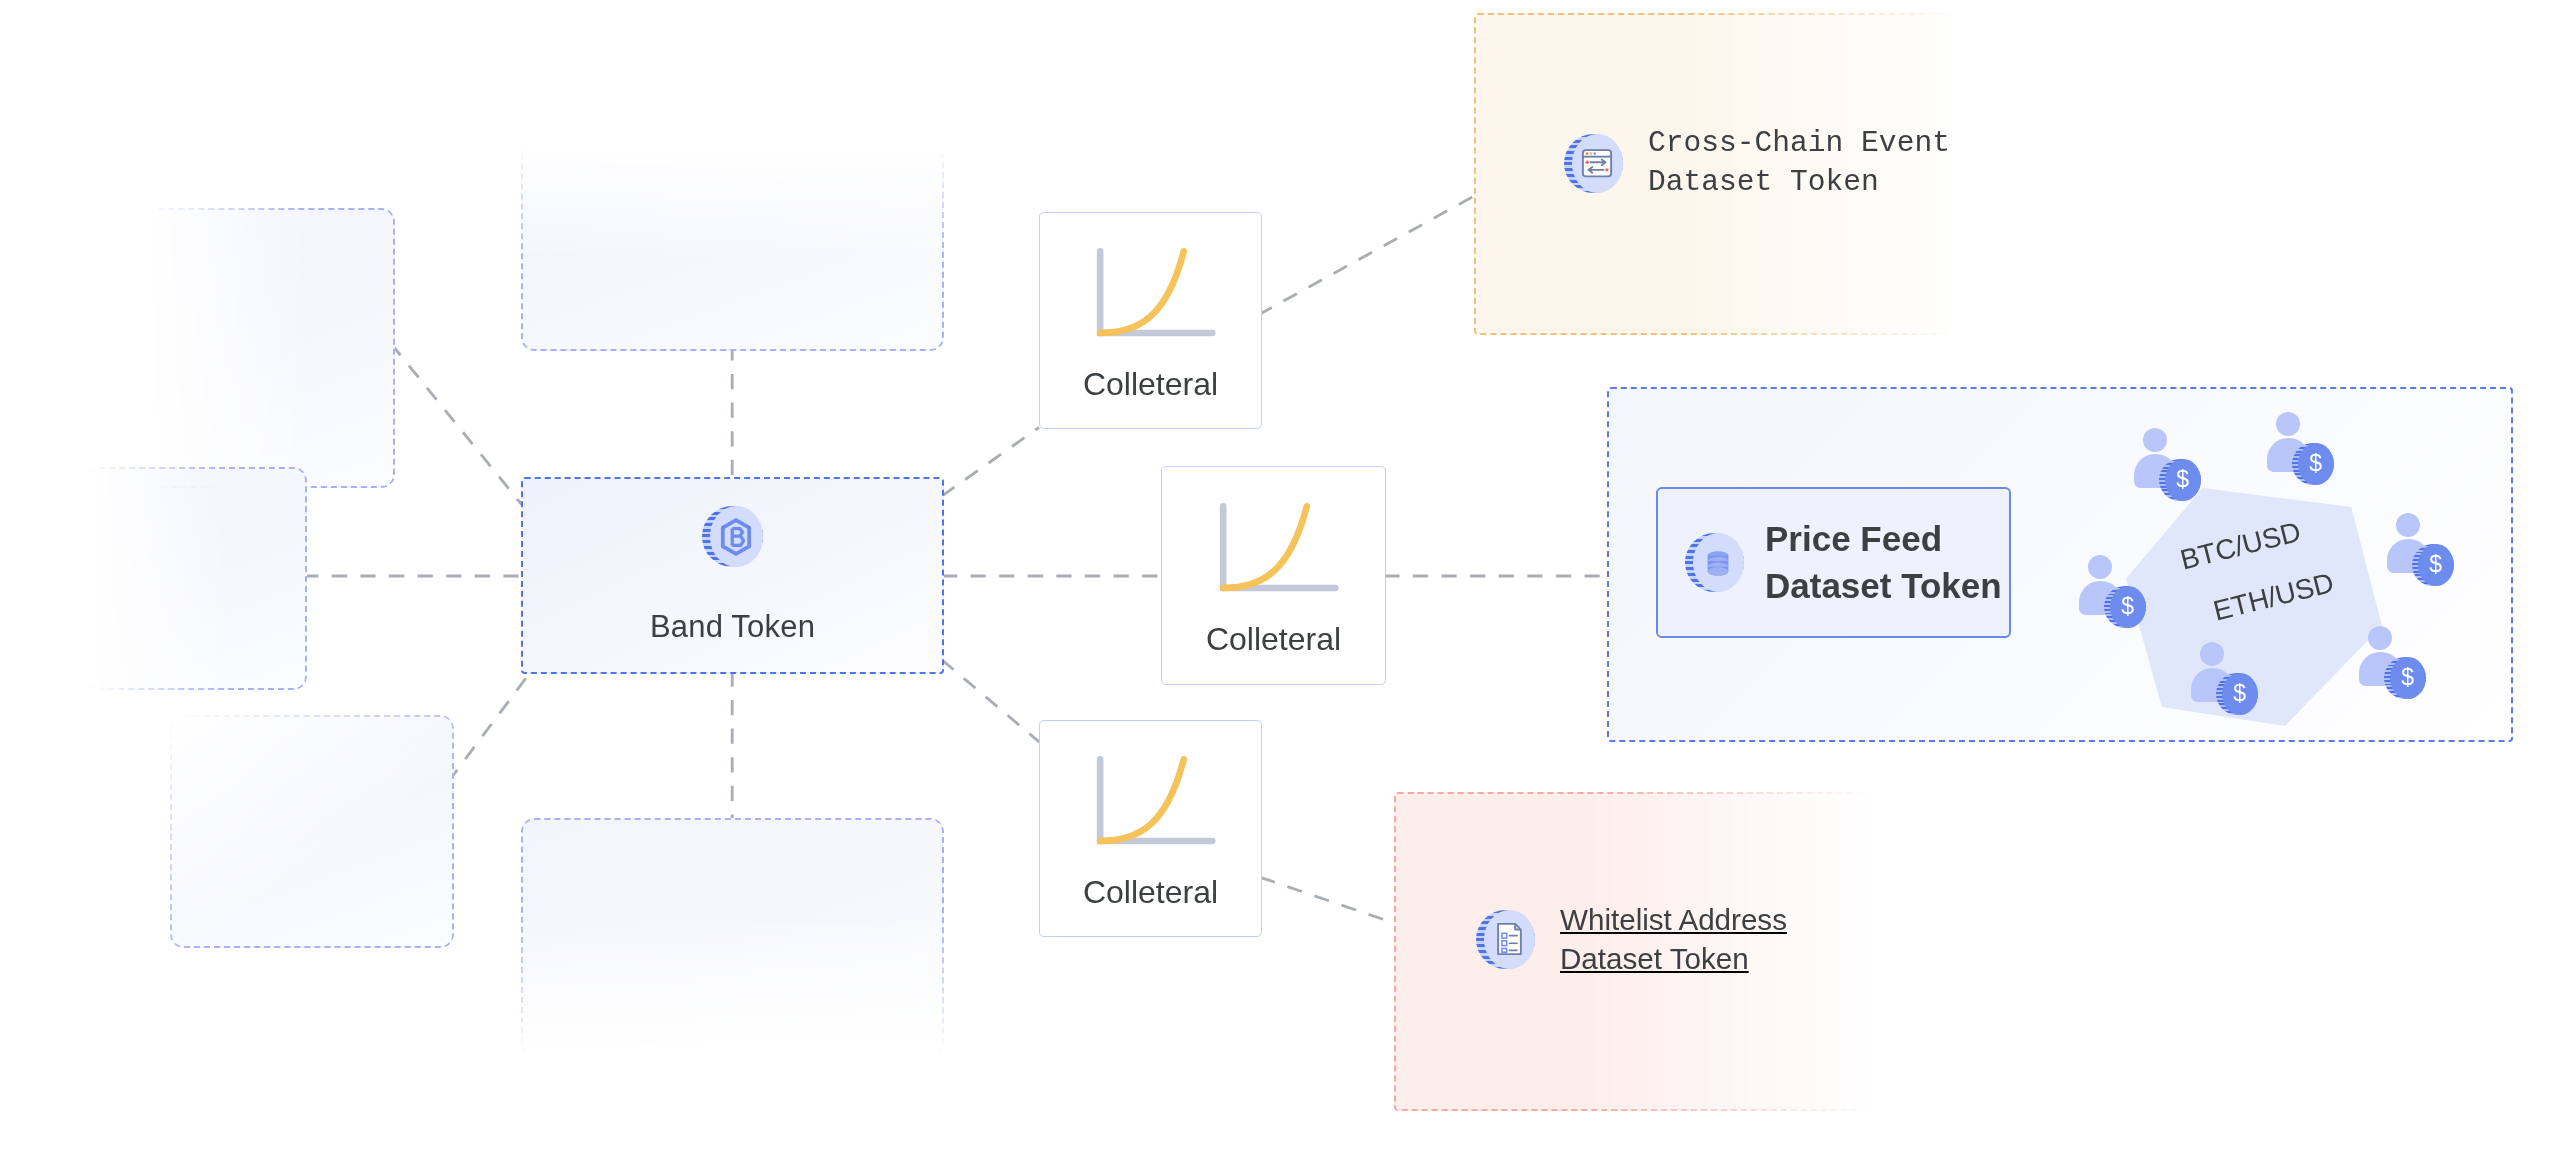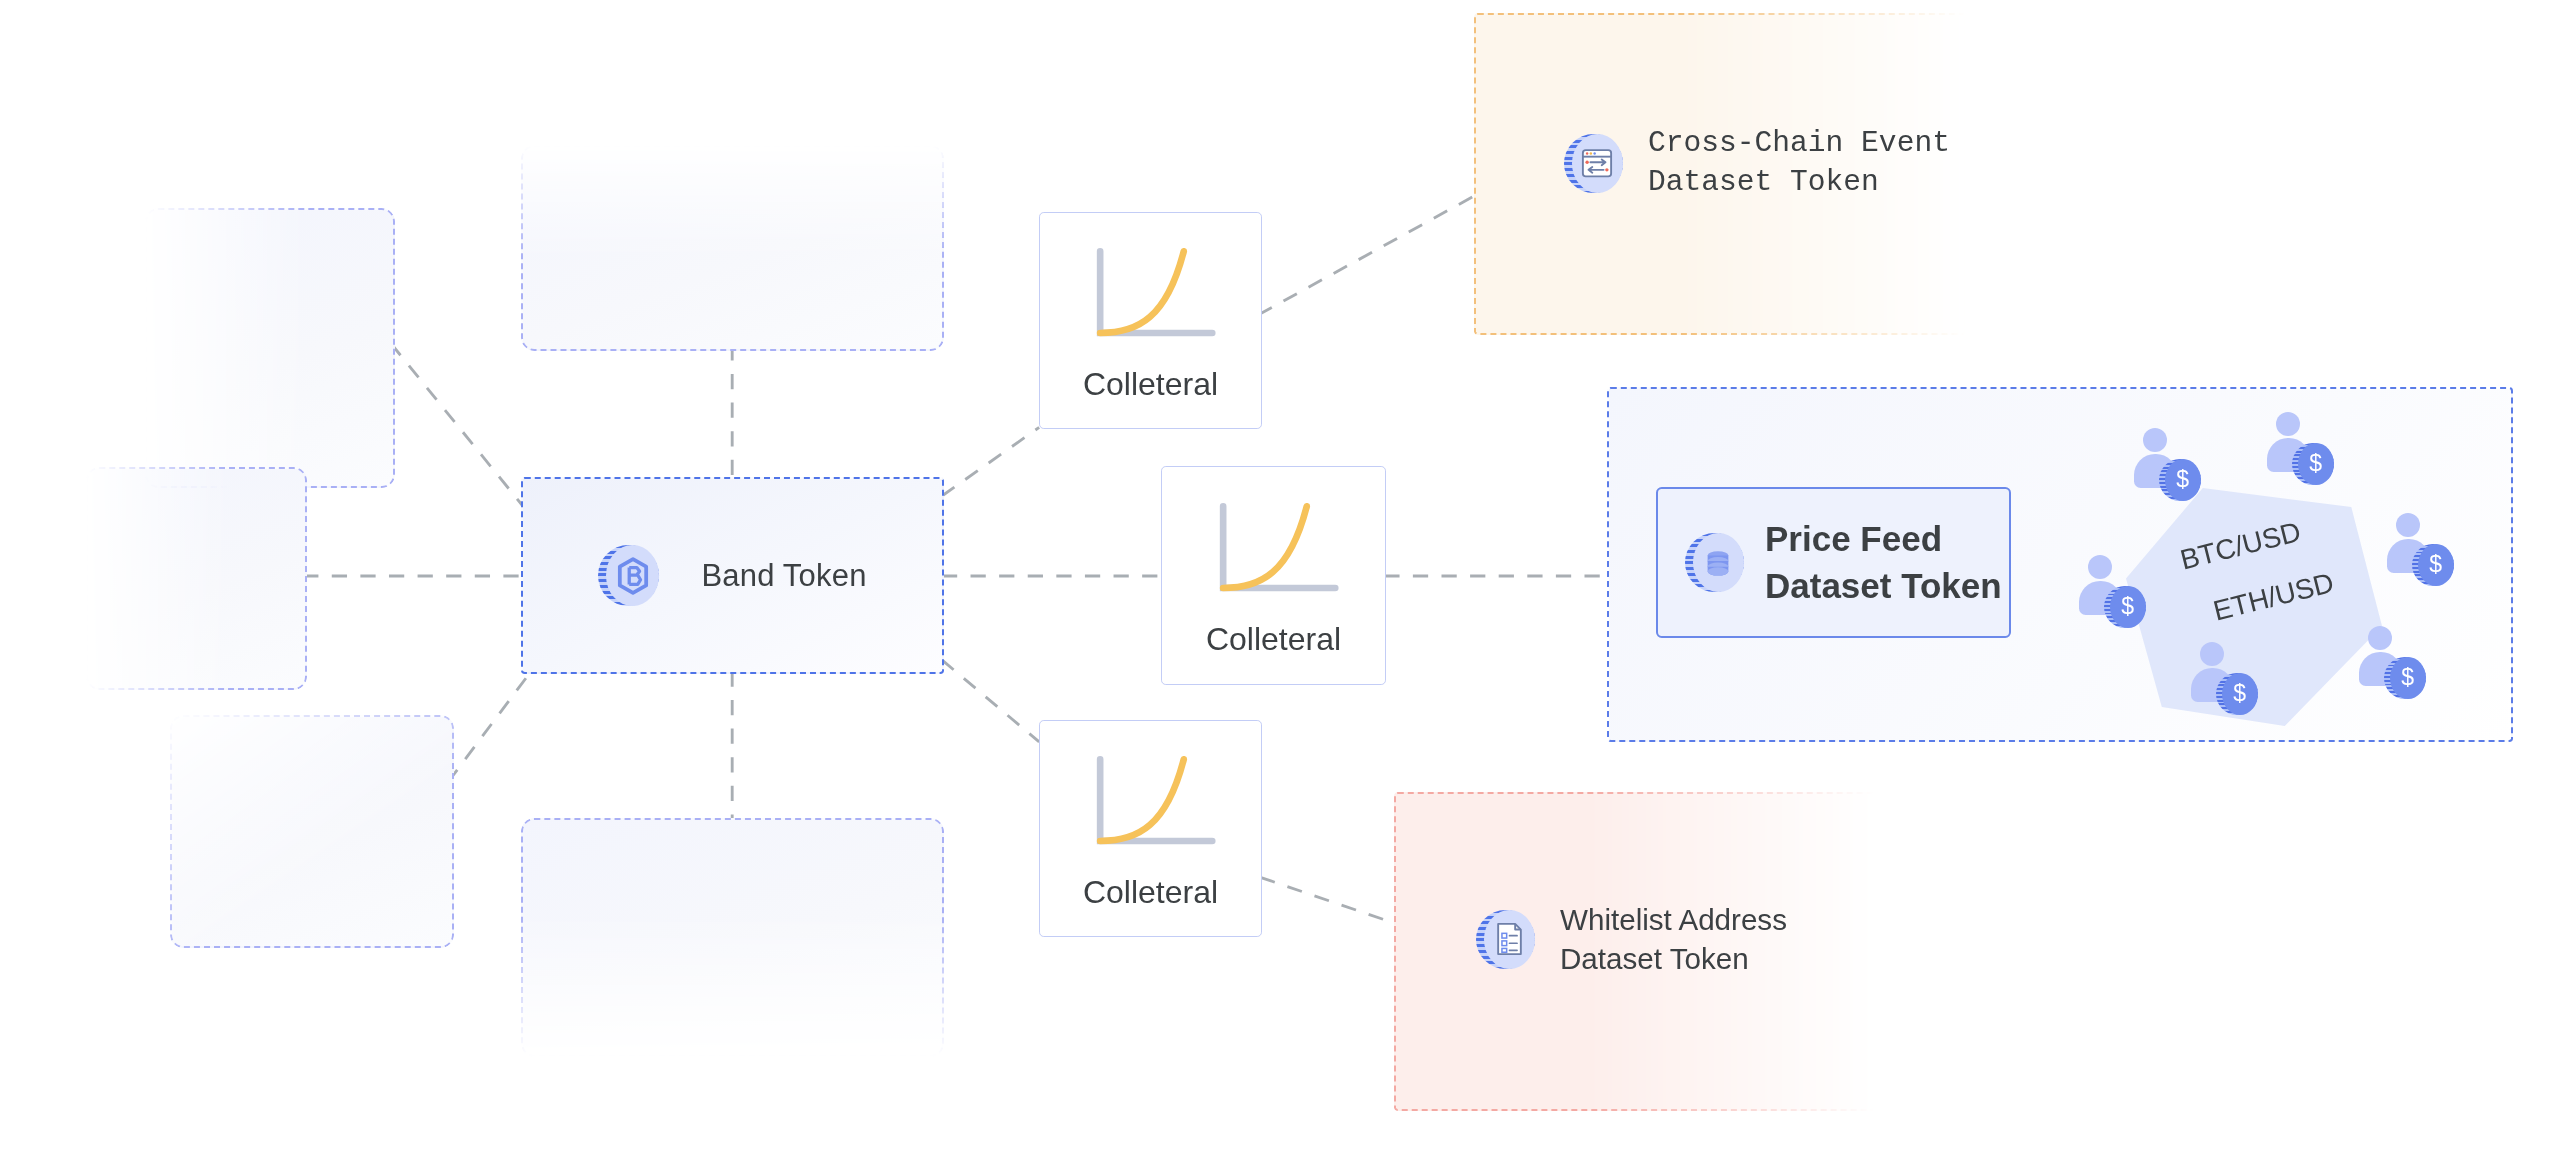--- a/index.html
+++ b/index.html
@@ -22,21 +22,21 @@
                 mask-image:linear-gradient(to bottom,#000 40%,transparent 100%);}
   .ghost.fade-u{-webkit-mask-image:linear-gradient(to top,#000 45%,transparent 100%);
                 mask-image:linear-gradient(to top,#000 45%,transparent 100%);}
   .ghost.fade-lu{-webkit-mask-image:linear-gradient(145deg,transparent 0%,#000 60%);
                  mask-image:linear-gradient(145deg,transparent 0%,#000 60%);}
 
   
   #band-token{position:absolute;left:521px;top:477px;width:419px;height:193px;
       border:2.9px dashed #4f74e8;border-radius:3.8px;
       background:linear-gradient(155deg,#eef1fb 0%,#f5f7fd 50%,#fdfdff 100%);
-      display:flex;align-items:center;justify-content:center;gap:42px;}
+      display:flex;align-items:center;justify-content:center;gap:42px;flex-direction:column;}
   #band-token .label{font-size:31px;color:#3c4043;letter-spacing:0.2px;}
 
   
   .coin{position:relative;flex:0 0 auto;}
   .coin .rim{position:absolute;left:0;top:0;width:100%;height:100%;border-radius:50%;
       background:repeating-linear-gradient(180deg,#4f74e8 0 2.9px,#c5d2fa 2.9px 5.7px);}
   .coin .face{position:absolute;border-radius:50%;background:#d3dcfb;
       display:flex;align-items:center;justify-content:center;}
 
   
@@ -174,21 +174,21 @@
           </svg>
         </div>
       </div>
       <div class="txt">
         <div>Cross-Chain Event</div>
         <div>Dataset Token</div>
       </div>
     </div>
 
     <div class="region rose" style="left:1394px;top:792px;width:477px;height:315px;"></div>
-    <div class="token-row" style="left:1476px;top:900px;">
+    <div class="token-row" style="left:1476px;top:900px;text-decoration:underline;">
       <div class="coin" style="width:59px;height:59px;">
         <div class="rim" style="width:59px;height:59px;"></div>
         <div class="face" style="left:7.6px;top:0;width:51px;height:59px;">
           <svg width="29" height="34" viewBox="0 0 30 36" xmlns="http://www.w3.org/2000/svg">
             <path d="M3 2 H21 L27 8 V34 H3 Z" fill="#fff" stroke="#6e7fa8" stroke-width="2" stroke-linejoin="round"></path>
             <path d="M21 2 V8 H27" fill="none" stroke="#6e7fa8" stroke-width="2" stroke-linejoin="round"></path>
             <rect x="7" y="12" width="5" height="5" fill="none" stroke="#6e8ced" stroke-width="1.6"></rect>
             <rect x="7" y="20" width="5" height="5" fill="none" stroke="#6e8ced" stroke-width="1.6"></rect>
             <rect x="7" y="28" width="5" height="4" fill="none" stroke="#6e8ced" stroke-width="1.6"></rect>
             <path d="M15 14.5 H23 M15 22.5 H23 M15 30 H23" stroke="#6e7fa8" stroke-width="1.8" stroke-linecap="round"></path>

